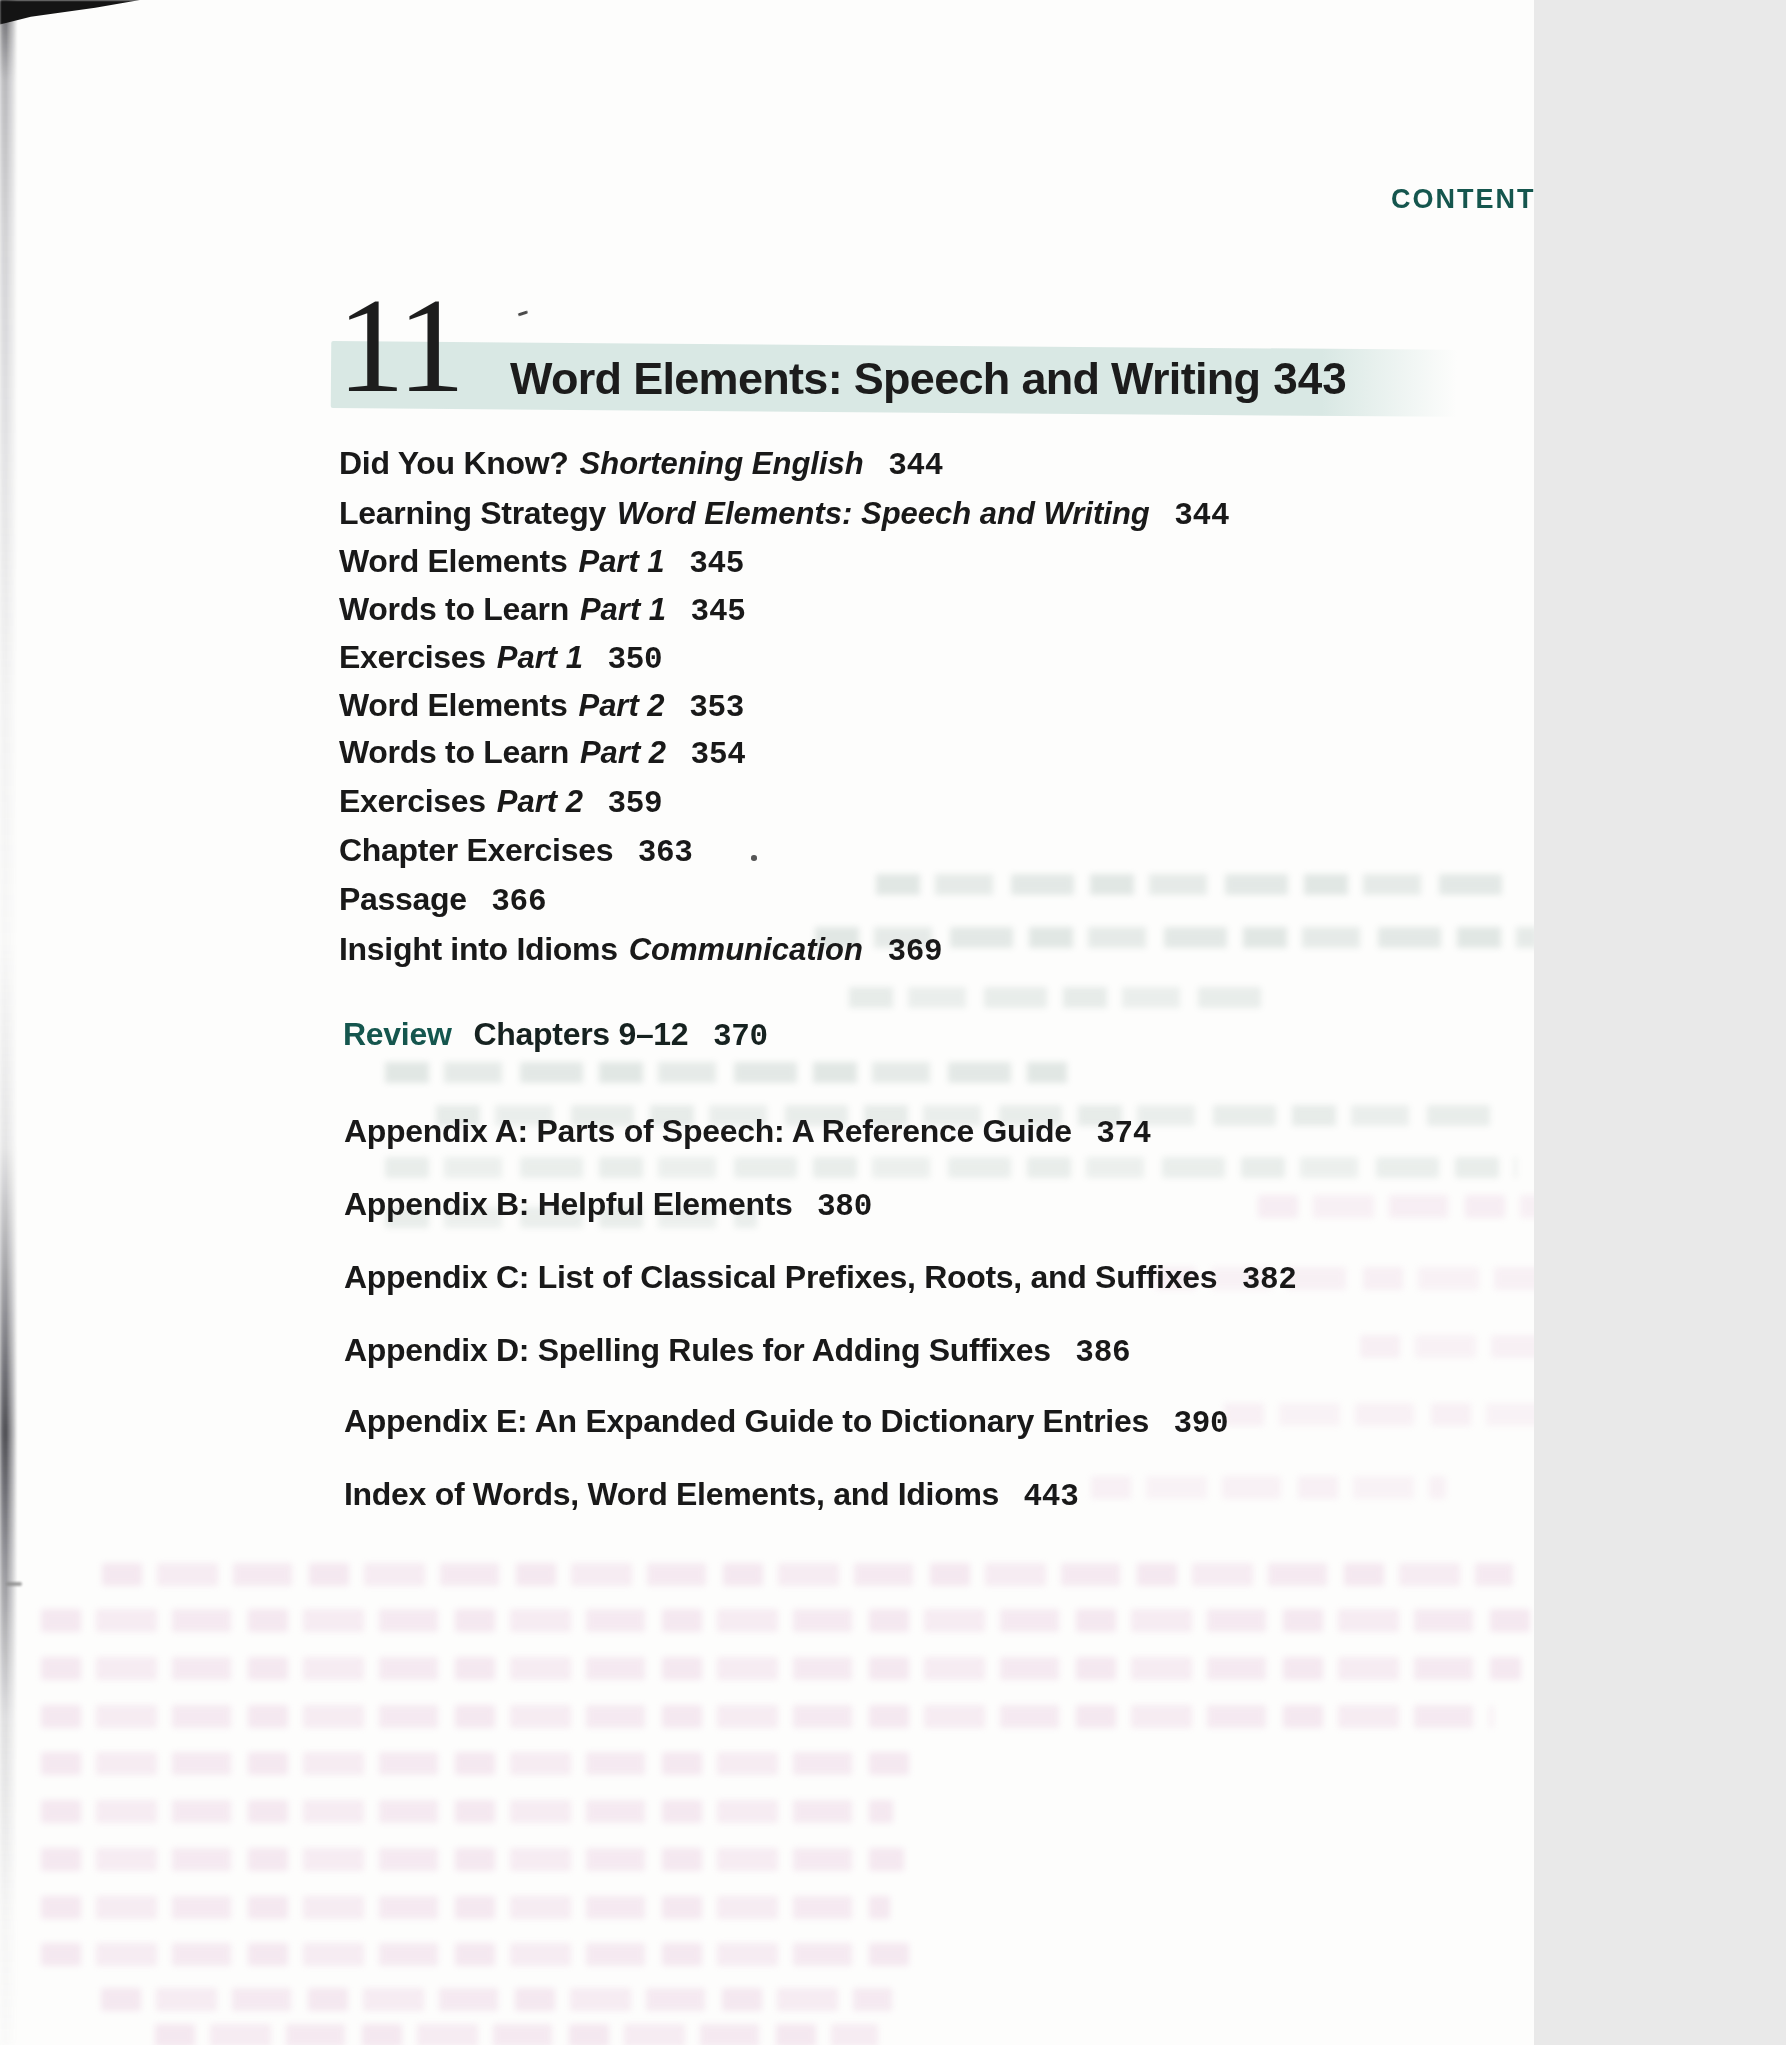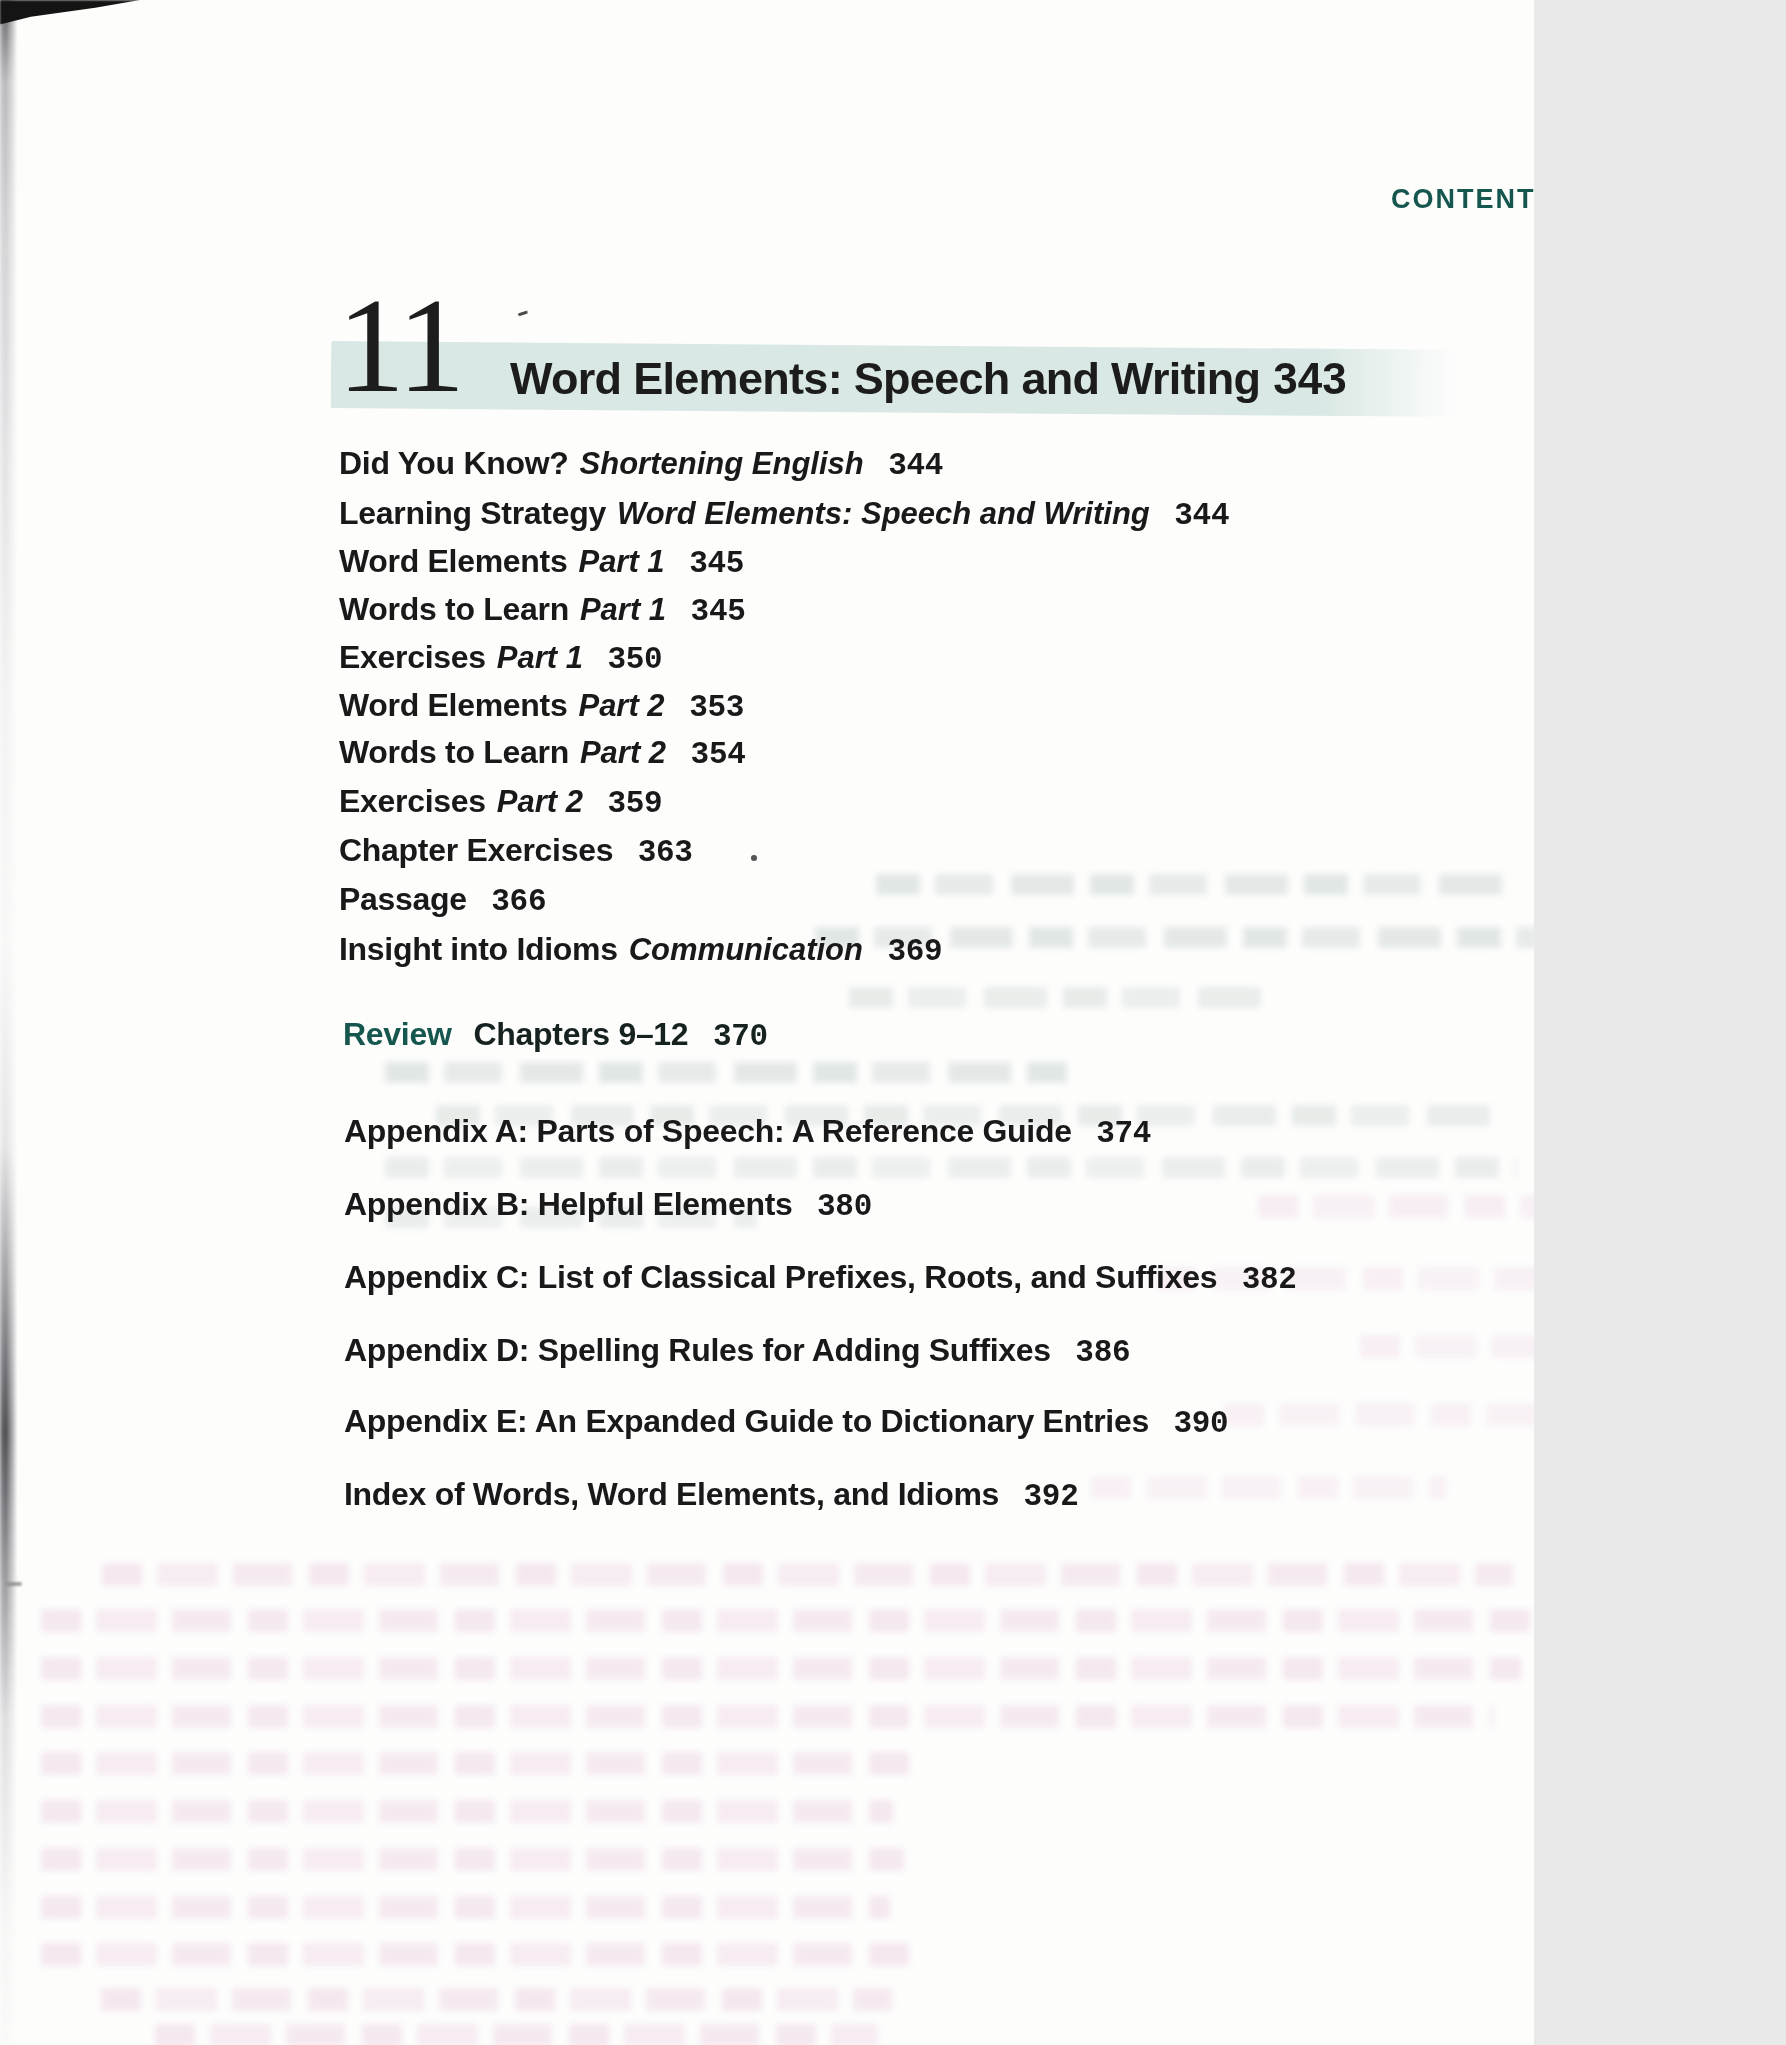--- a/index.html
+++ b/index.html
@@ -245,21 +245,21 @@
     <div class="toc-row bm-row" style="top:1332px">
       <span>Appendix D: Spelling Rules for Adding Suffixes</span>
       <span class="toc-page">386</span>
     </div>
     <div class="toc-row bm-row" style="top:1403px">
       <span>Appendix E: An Expanded Guide to Dictionary Entries</span>
       <span class="toc-page">390</span>
     </div>
     <div class="toc-row bm-row" style="top:1476px">
       <span>Index of Words, Word Elements, and Idioms</span>
-      <span class="toc-page">392</span>
+      <span class="toc-page">443</span>
     </div>
   </div>
 
   <div class="stray-dot"></div>
 
   <div class="edge-left"></div>
   <div class="corner-wedge"></div>
   <div class="corner-dots"></div>
 
 </div>

